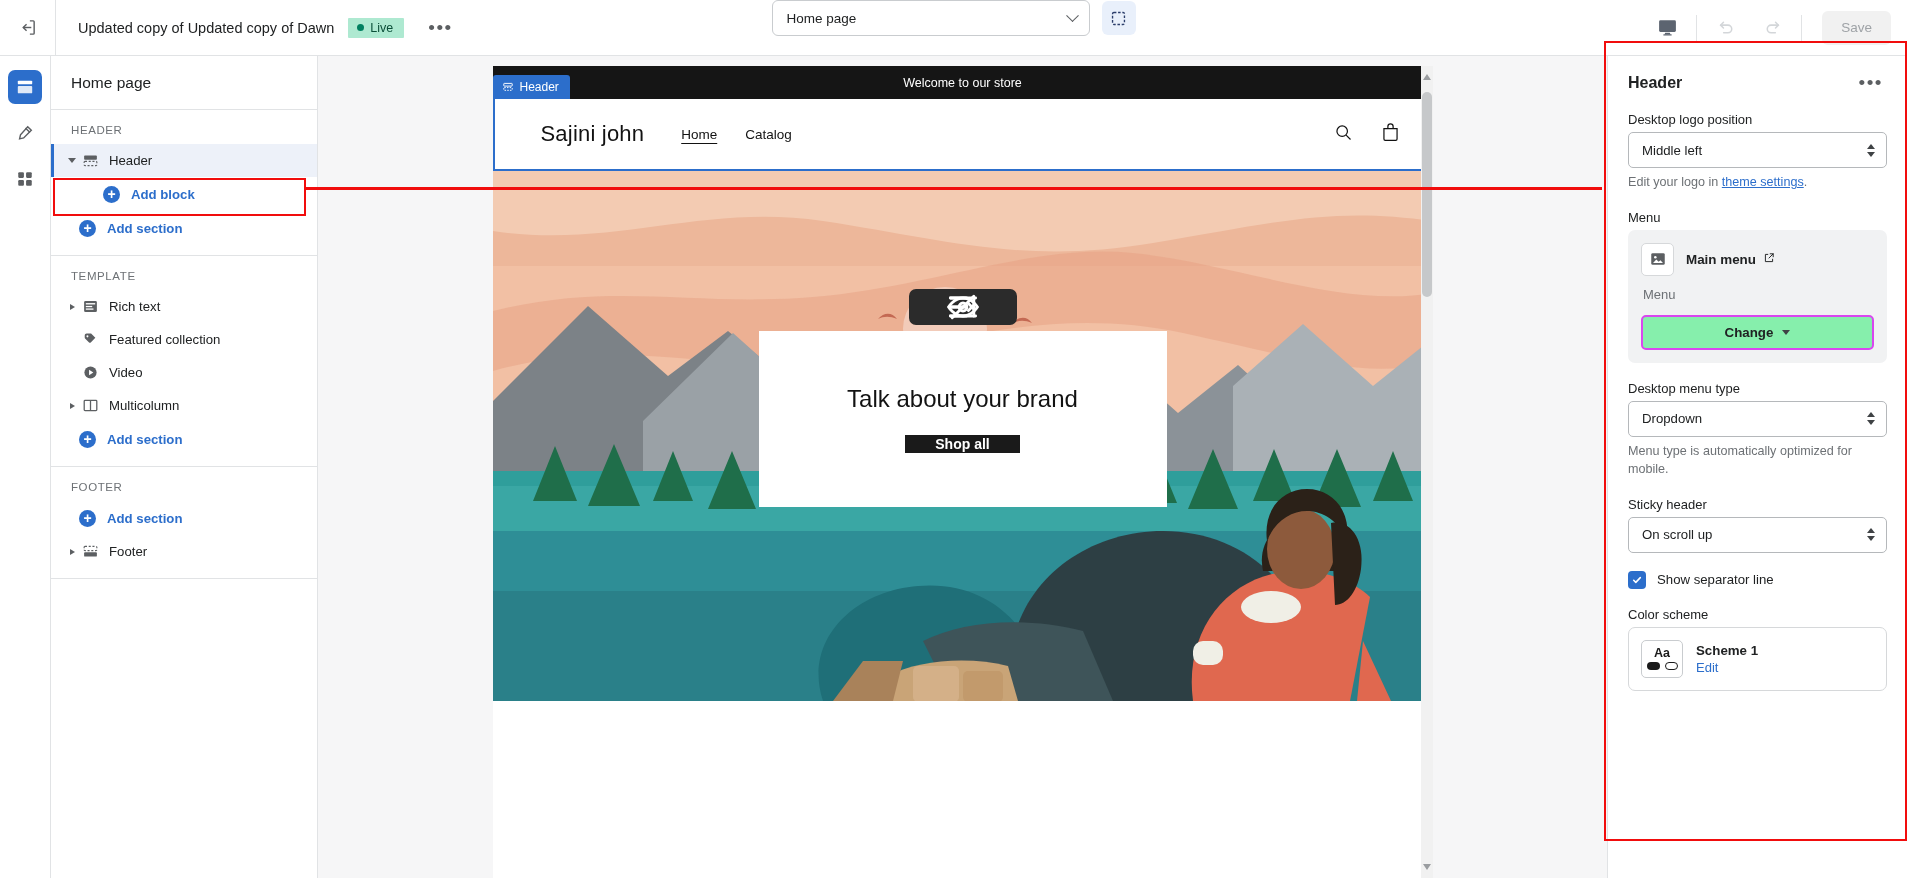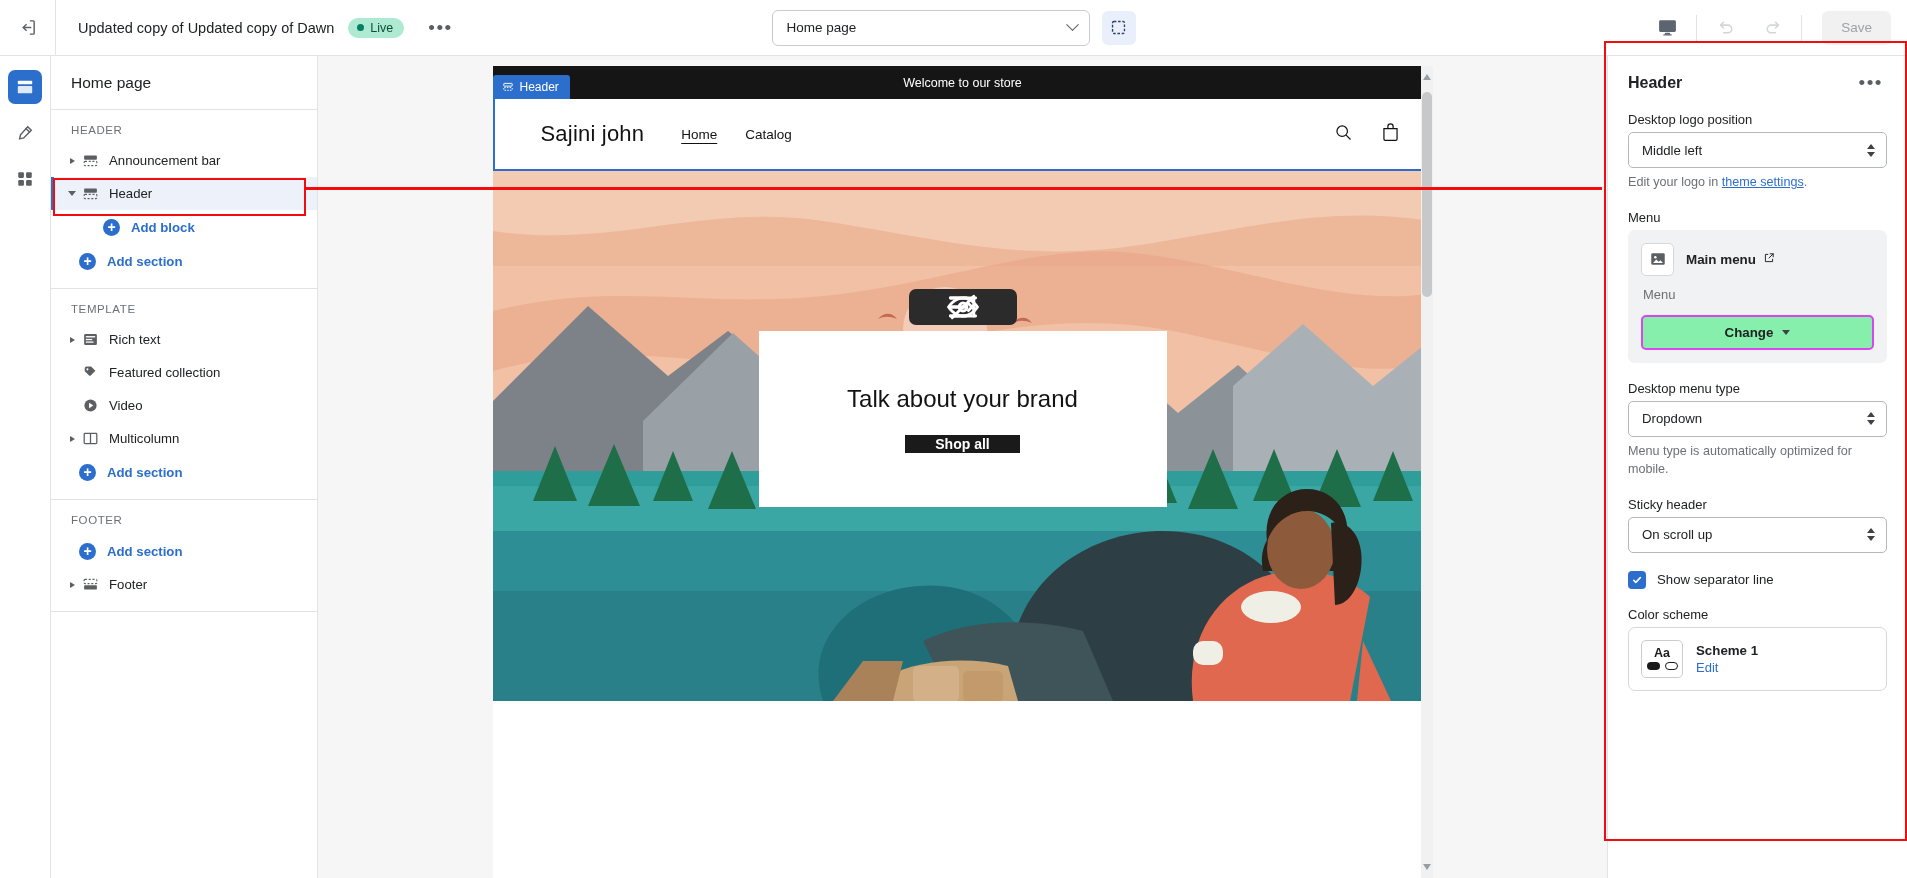--- a/index.html
+++ b/index.html
@@ -9,31 +9,31 @@
     font-size: 13px;
     color: #202223;
     background: #f6f6f7;
   }
   .app { position: relative; width: 1907px; height: 878px; display: flex; flex-direction: column; }
 
   
   .topbar {
     height: 56px; min-height: 56px; background: #fff;
     border-bottom: 1px solid #e1e3e5;
-    display: flex; align-items: center; position: relative;
+    display: flex; align-items: flex-start; position: relative;
   }
   .topbar-left { display: flex; align-items: center; height: 100%; }
   .exit-btn {
     width: 56px; height: 56px; display: flex; align-items: center; justify-content: center;
     border-right: 1px solid #e1e3e5; cursor: pointer; color: #5c5f62;
   }
   .theme-name { margin-left: 22px; font-size: 14.5px; color: #202223; white-space: nowrap; }
   .live-badge {
     margin-left: 14px; background: #aee9d1; color: #0b4f39;
-    border-radius: 10px; padding: 3px 11px 3px 9px; font-size: 12.5px;
+    border-radius: 1px; padding: 3px 11px 3px 9px; font-size: 12.5px;
     display: inline-flex; align-items: center; gap: 6px; white-space: nowrap;
   }
   .live-dot { width: 7px; height: 7px; border-radius: 50%; background: #008060; display: inline-block; }
   .topbar-more {
     margin-left: 18px; color: #5c5f62; font-size: 19px; letter-spacing: 1.5px;
     cursor: pointer; padding: 2px 6px; line-height: 12px;
   }
   .topbar-center {
     position: absolute; left: 50%; transform: translateX(-50%);
     display: flex; align-items: center; gap: 12px;
@@ -286,32 +286,20 @@
       </div>
     </div>
 
     <div class="sidebar">
       <div class="sidebar-title">Home page</div>
       <div class="sidebar-scroll">
 
         <div class="group">
           <div class="group-label">HEADER</div>
 
-          <div class="srow">
-            <span class="caret">
-                <i></i>
-              </span>
-            <span class="srow-icon">
-              <svg width="17" height="17" viewBox="0 0 20 20" fill="none">
-                <rect x="2.5" y="4" width="15" height="5" rx="1" fill="#5c5f62"></rect>
-                <rect x="2.5" y="11" width="15" height="5" rx="1" stroke="#5c5f62" stroke-width="1.3" stroke-dasharray="2.4 2"></rect>
-              </svg>
-            </span>
-            <span class="srow-label">Announcement bar</span>
-          </div>
 
           <div class="srow selected">
             <span class="caret open">
                 <i></i>
               </span>
             <span class="srow-icon">
               <svg width="17" height="17" viewBox="0 0 20 20" fill="none">
                 <rect x="2.5" y="4" width="15" height="5" rx="1" fill="#5c5f62"></rect>
                 <rect x="2.5" y="11" width="15" height="5" rx="1" stroke="#5c5f62" stroke-width="1.3" stroke-dasharray="2.4 2"></rect>
               </svg>

